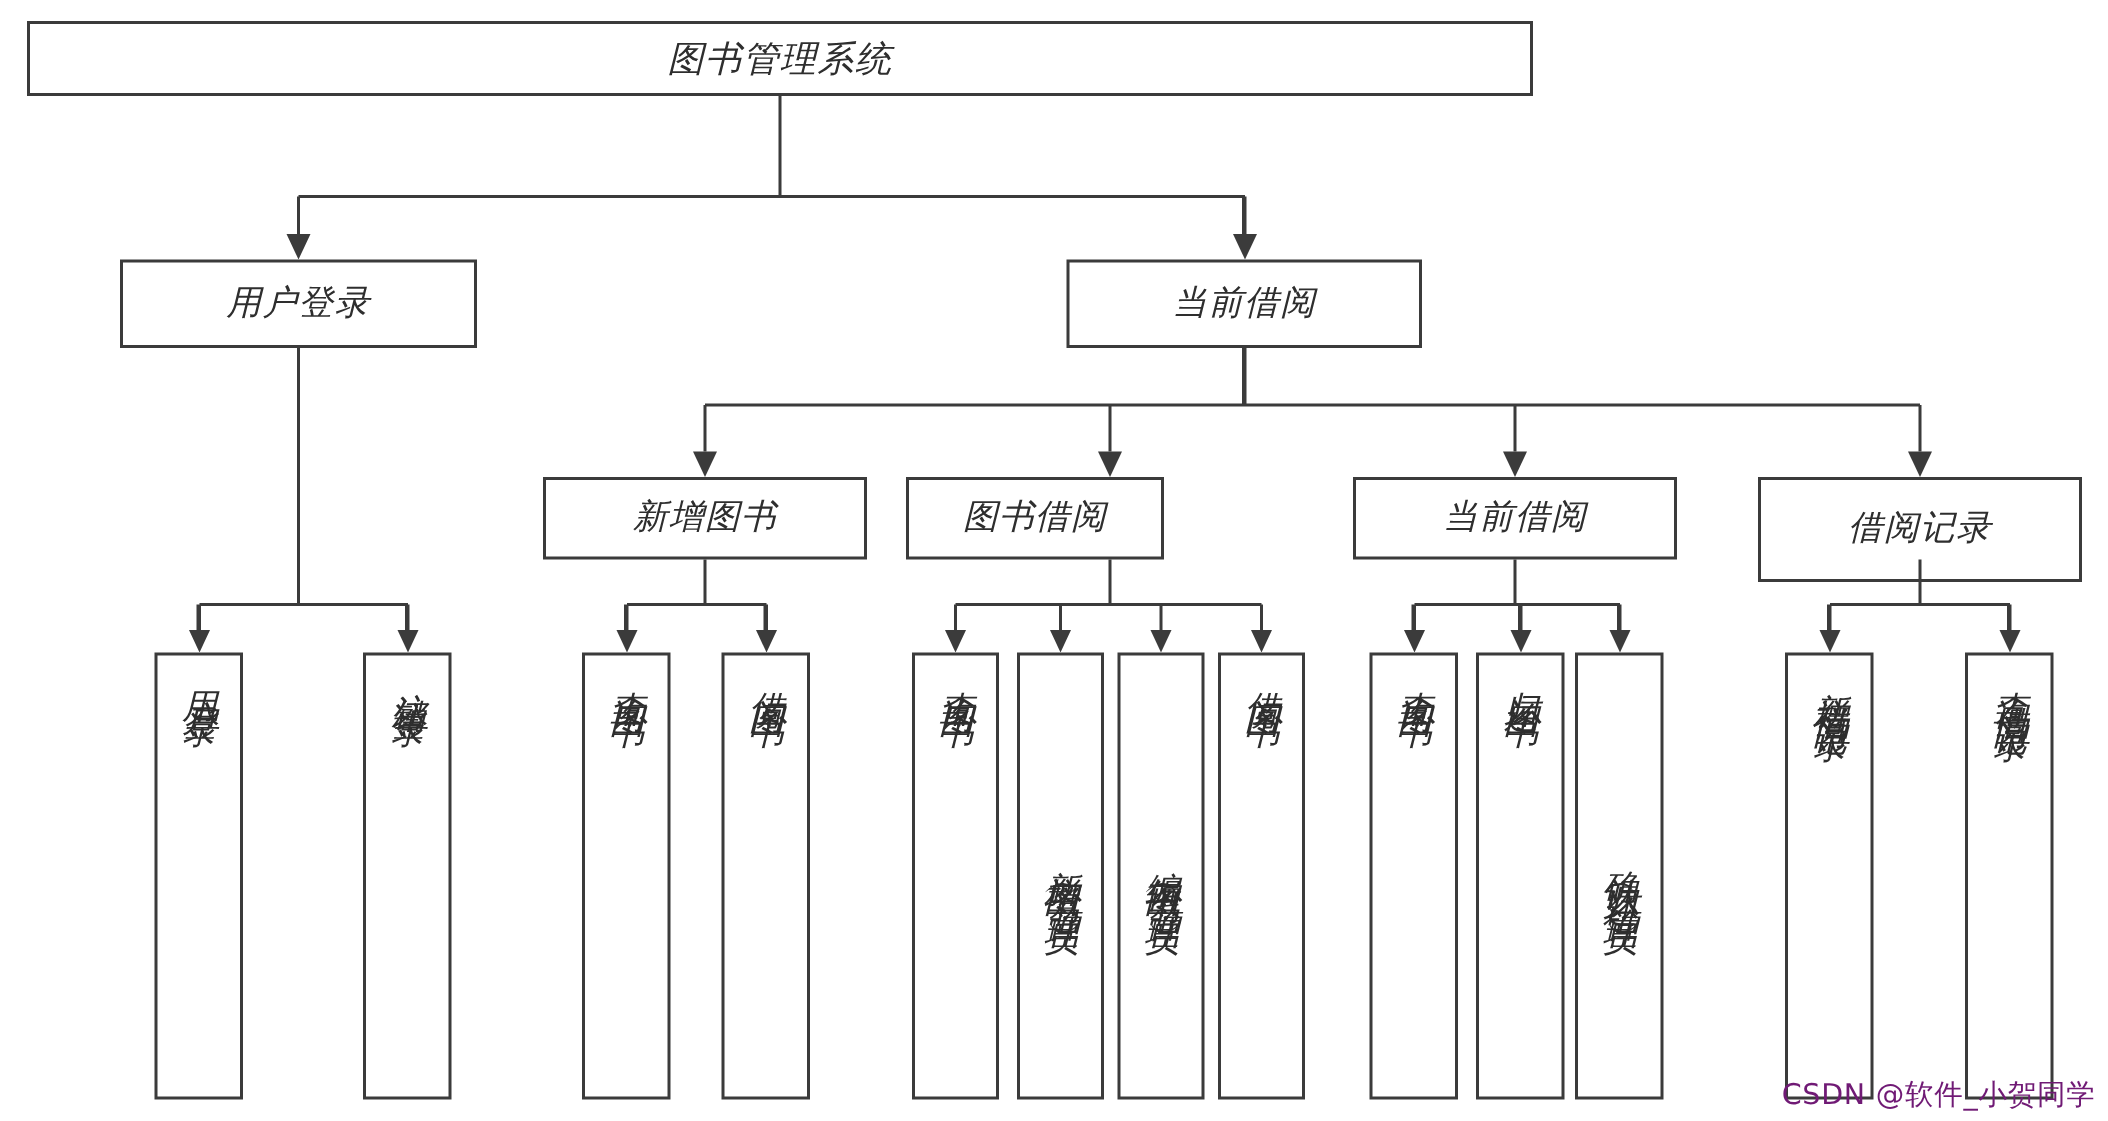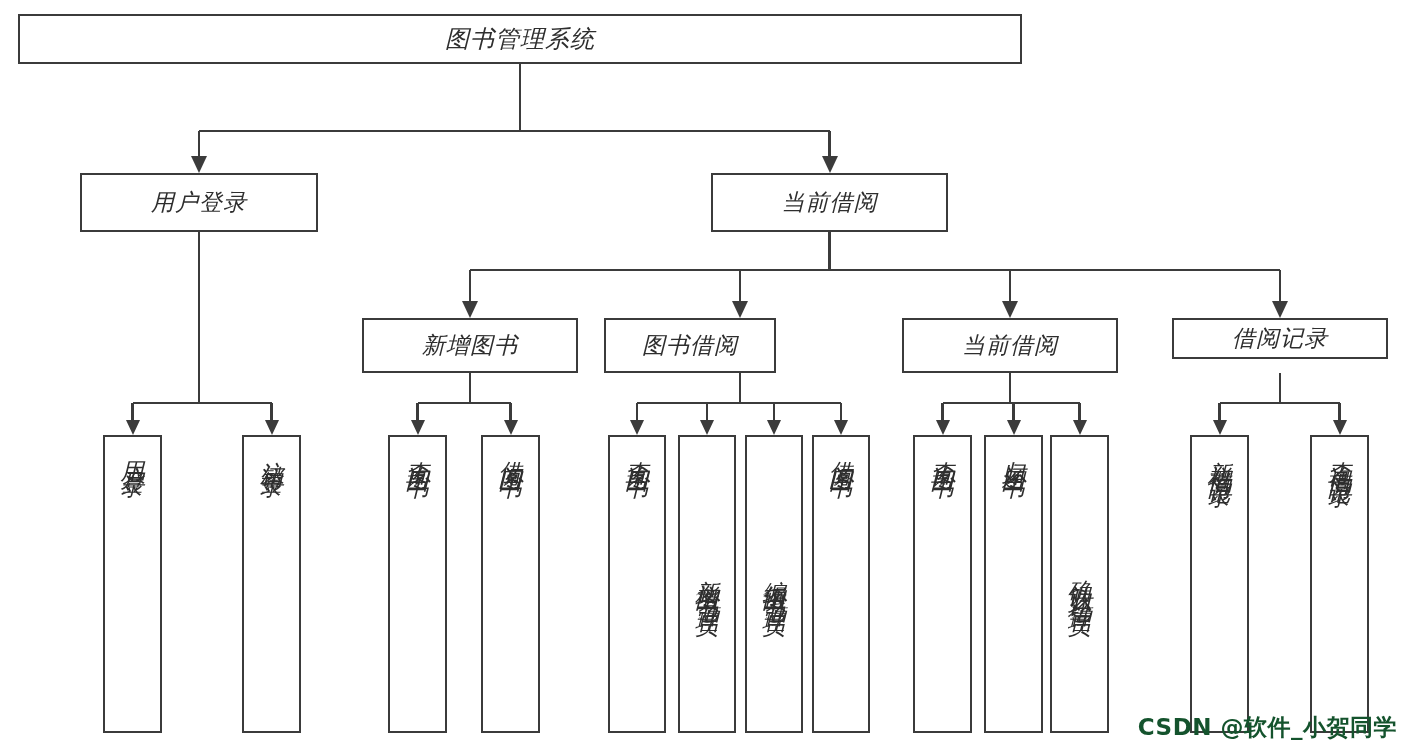--- a/index.html
+++ b/index.html
@@ -77,25 +77,24 @@
   .arrow.small {
     border-left-width: 7px;
     border-right-width: 7px;
     border-top-width: 15px;
   }
   
   #watermark {
     position: absolute;
     right: 8px;
     bottom: 4px;
-    font-size: 23px;
-    color: #14532d;
+    font-size: 19px;
+    color: #701a75;
     white-space: nowrap;
     letter-spacing: 0.5px;
-    font-weight: bold;
   }
 </style>
 </head>
 <body>
 
 <div id="canvas">
 
   <div class="node root horiz" id="n-root" style="left: 18px; top: 14px; width: 1004px; height: 50px;">
     <span class="lbl">图书管理系统</span>
   </div>
@@ -130,21 +129,21 @@
 
   <div class="node horiz" id="n-l3-0" style="left: 362px; top: 318px; width: 216px; height: 55px;">
     <span class="lbl">新增图书</span>
   </div>
   <div class="node horiz" id="n-l3-1" style="left: 604px; top: 318px; width: 172px; height: 55px;">
     <span class="lbl">图书借阅</span>
   </div>
   <div class="node horiz" id="n-l3-2" style="left: 902px; top: 318px; width: 216px; height: 55px;">
     <span class="lbl">当前借阅</span>
   </div>
-  <div class="node horiz" id="n-l3-3" style="left: 1172px; top: 318px; width: 216px; height: 41px;">
+  <div class="node horiz" id="n-l3-3" style="left: 1172px; top: 318px; width: 216px; height: 70px;">
     <span class="lbl">借阅记录</span>
   </div>
 
   <div id="leaf-connectors">
       <div class="vline" style="left: 197.75px; top: 232px; height: 171px;"></div>
       <div class="hline" style="left: 132.5px; top: 401.75px; width: 139px;"></div>
       <div class="vline" style="left: 131.25px; top: 403px; height: 17px;"></div>
       <div class="arrow small" style="left: 125.5px; top: 420px;"></div>
       <div class="vline" style="left: 270.25px; top: 403px; height: 17px;"></div>
       <div class="arrow small" style="left: 264.5px; top: 420px;"></div>

